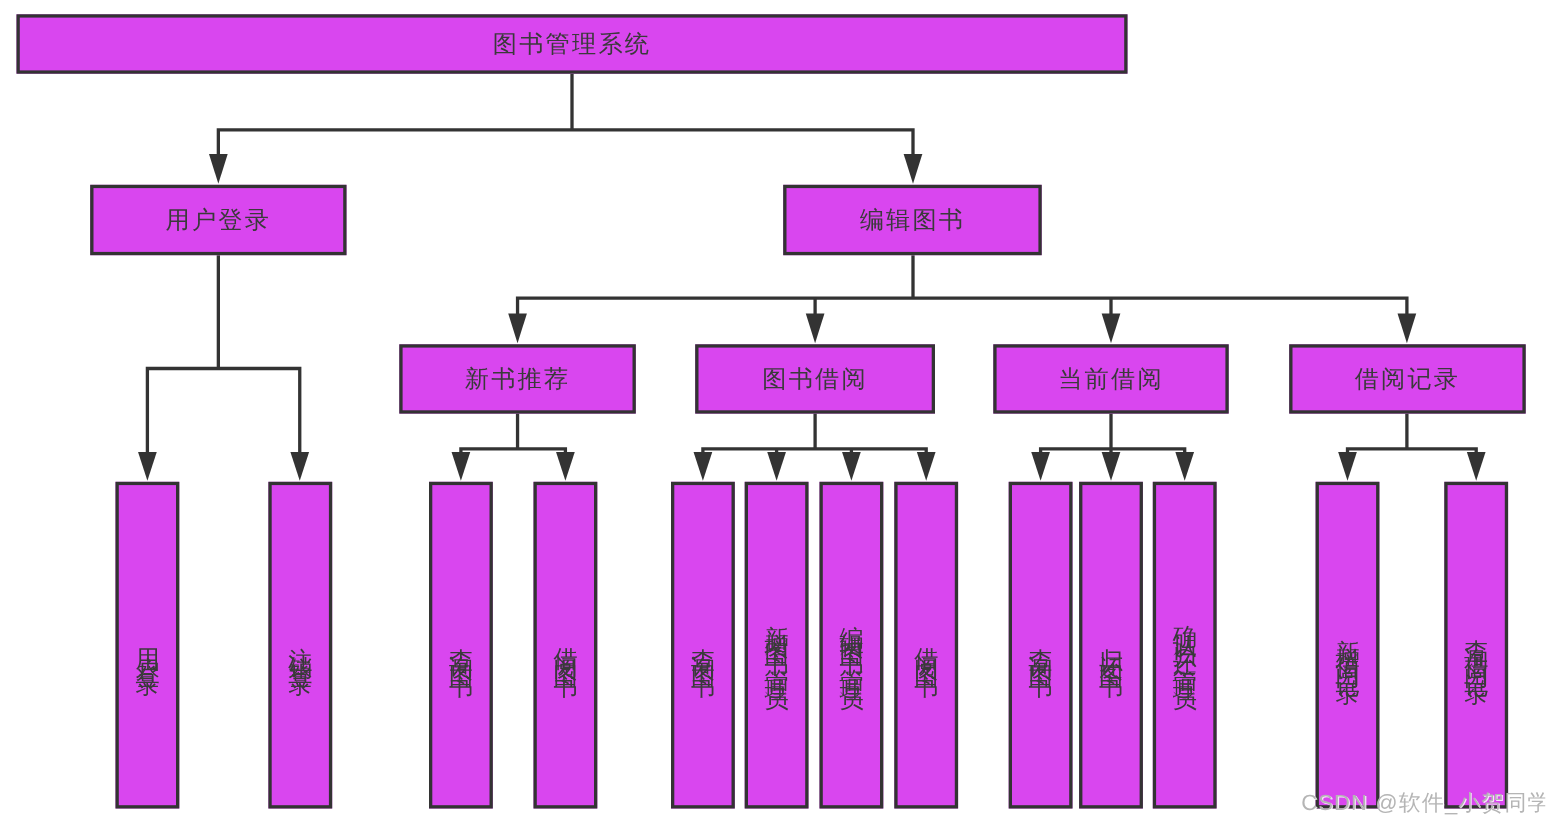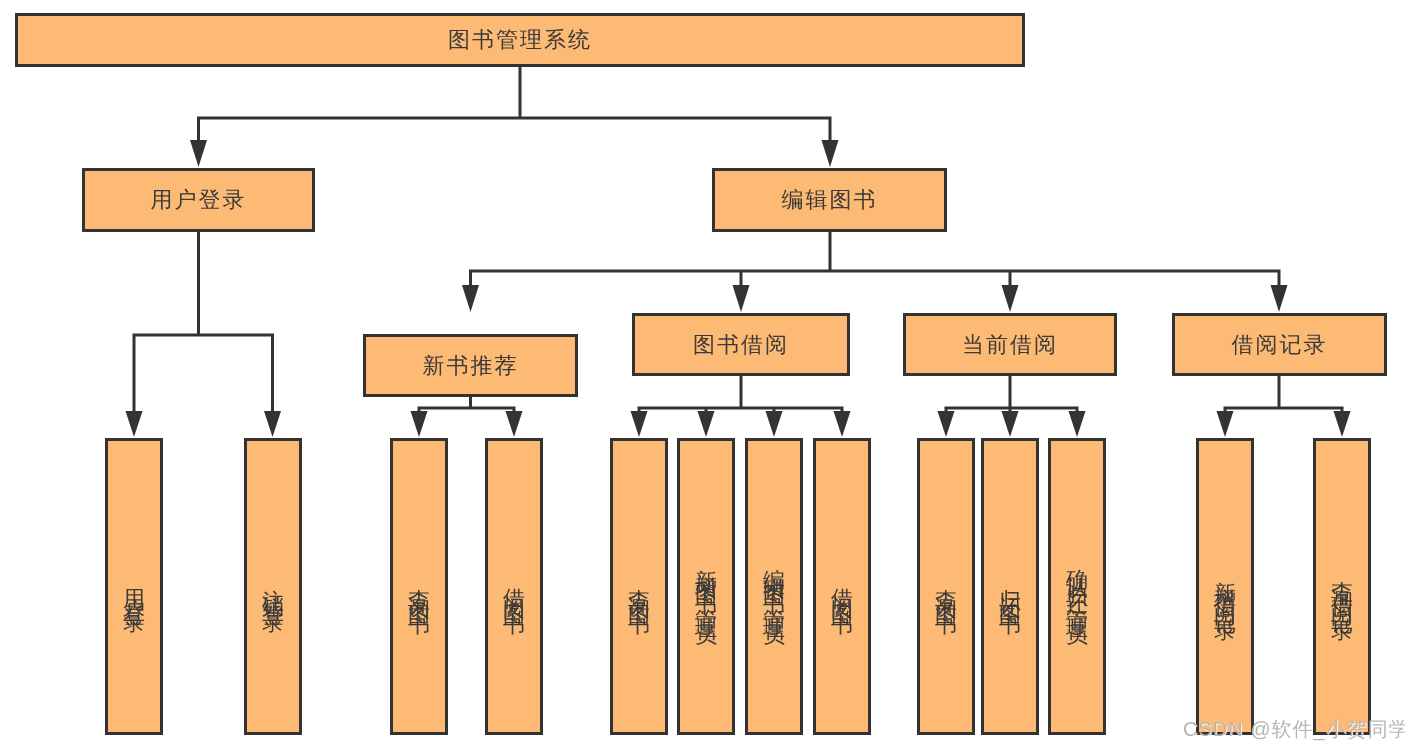--- a/index.html
+++ b/index.html
@@ -14,42 +14,42 @@
   .wires {
     position: absolute;
     left: 0; top: 0;
     width: 1405px; height: 747px;
     z-index: 1;
   }
   .node {
     position: absolute;
     box-sizing: border-box;
     border: 3px solid #333333;
-    background: #fdba74;
+    background: #d946ef;
     display: flex;
     align-items: center;
     justify-content: center;
     color: #3a3a3a;
     z-index: 2;
   }
   .hnode { font-size: 22px; letter-spacing: 2px; }
   .vnode span {
     display: block;
     writing-mode: vertical-lr;
     text-orientation: mixed;
     font-size: 22px;
     letter-spacing: 8px;
     line-height: 1.1;
     white-space: nowrap;
   }
   
   .n-root { left: 15px;  top: 13px;  width: 1010px; height: 54px; }
   .n-l2a  { left: 82px;  top: 168px; width: 233px;  height: 64px; }
   .n-l2b  { left: 712px; top: 168px; width: 235px;  height: 64px; }
-  .n-l3a  { left: 363px; top: 313px; width: 215px;  height: 63px; margin-top: 21px; }
+  .n-l3a  { left: 363px; top: 313px; width: 215px;  height: 63px; }
   .n-l3b  { left: 632px; top: 313px; width: 218px;  height: 63px; }
   .n-l3c  { left: 903px; top: 313px; width: 214px;  height: 63px; }
   .n-l3d  { left: 1172px;top: 313px; width: 215px;  height: 63px; }
   .leaf   { top: 438px; width: 58px; height: 297px; }
   .n-a1 { left: 105px; }  .n-a2 { left: 244px; }
   .n-b1 { left: 390px; }  .n-b2 { left: 485px; }
   .n-c1 { left: 610px; }  .n-c2 { left: 677px; }
   .n-c3 { left: 745px; }  .n-c4 { left: 813px; }
   .n-d1 { left: 917px; }  .n-d2 { left: 981px; }  .n-d3 { left: 1048px; }
   .n-e1 { left: 1196px; } .n-e2 { left: 1313px; }

